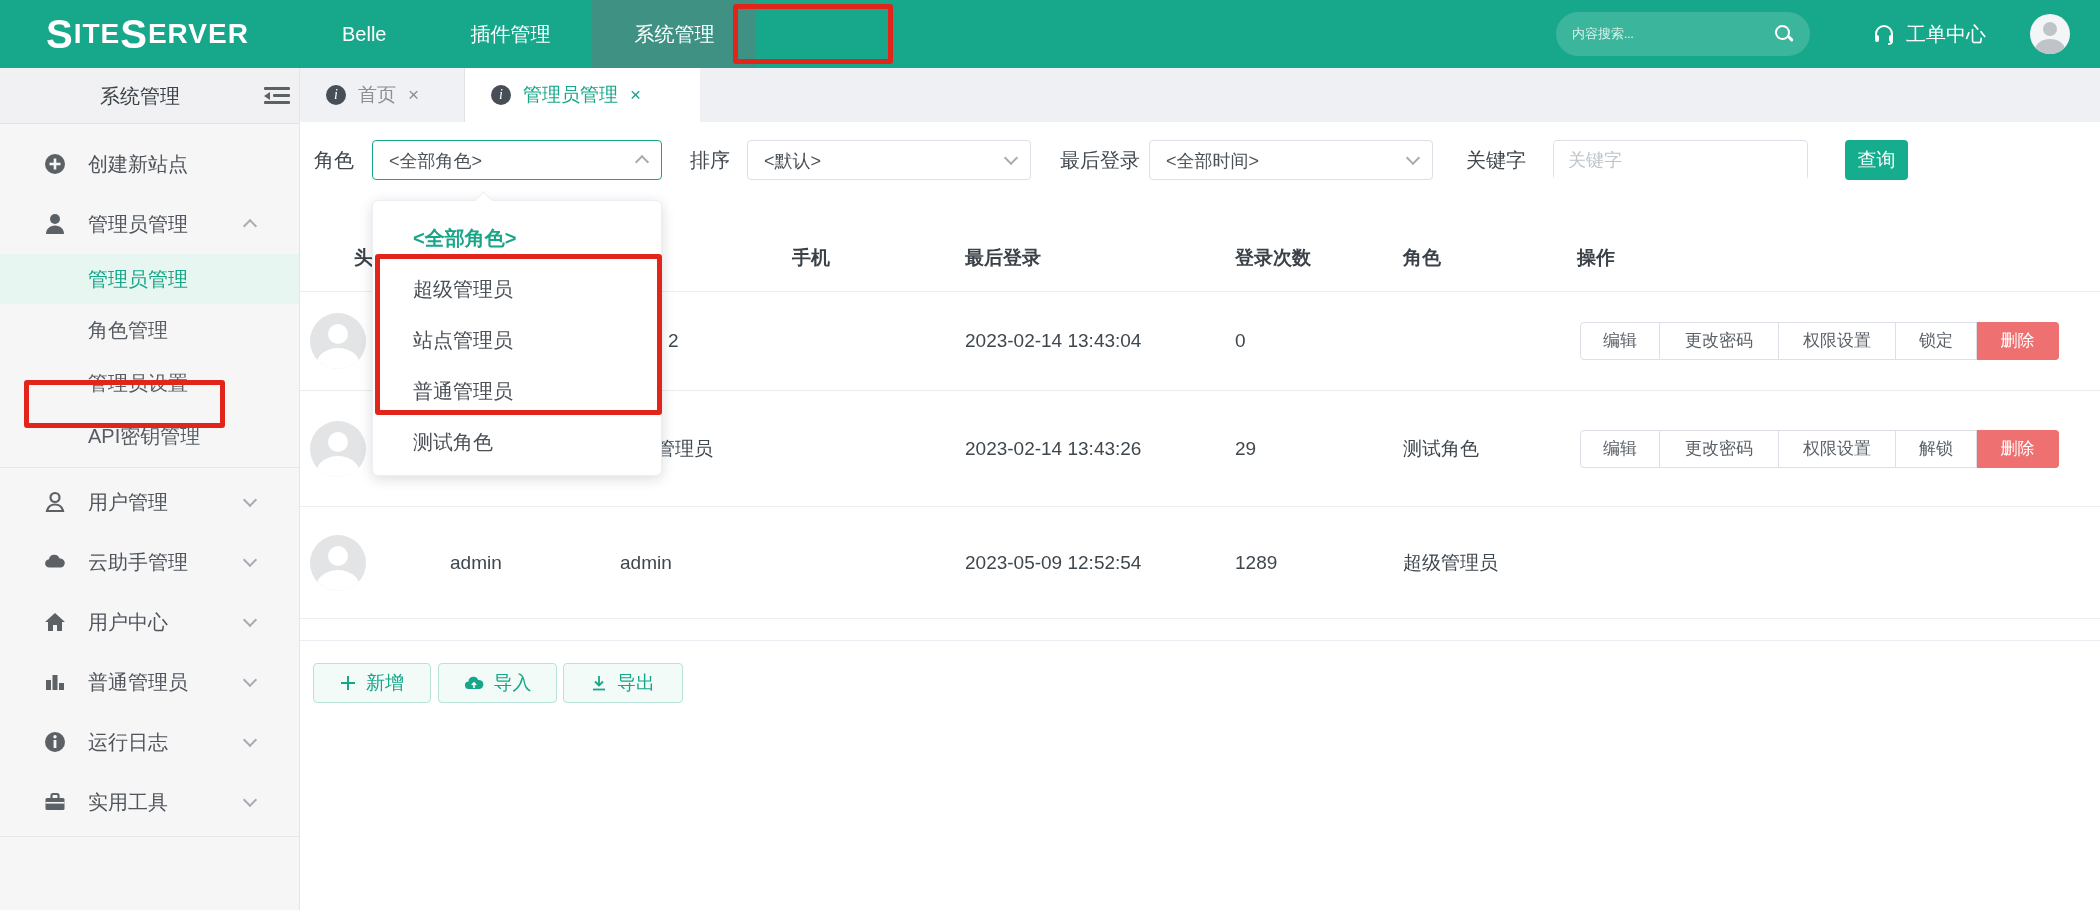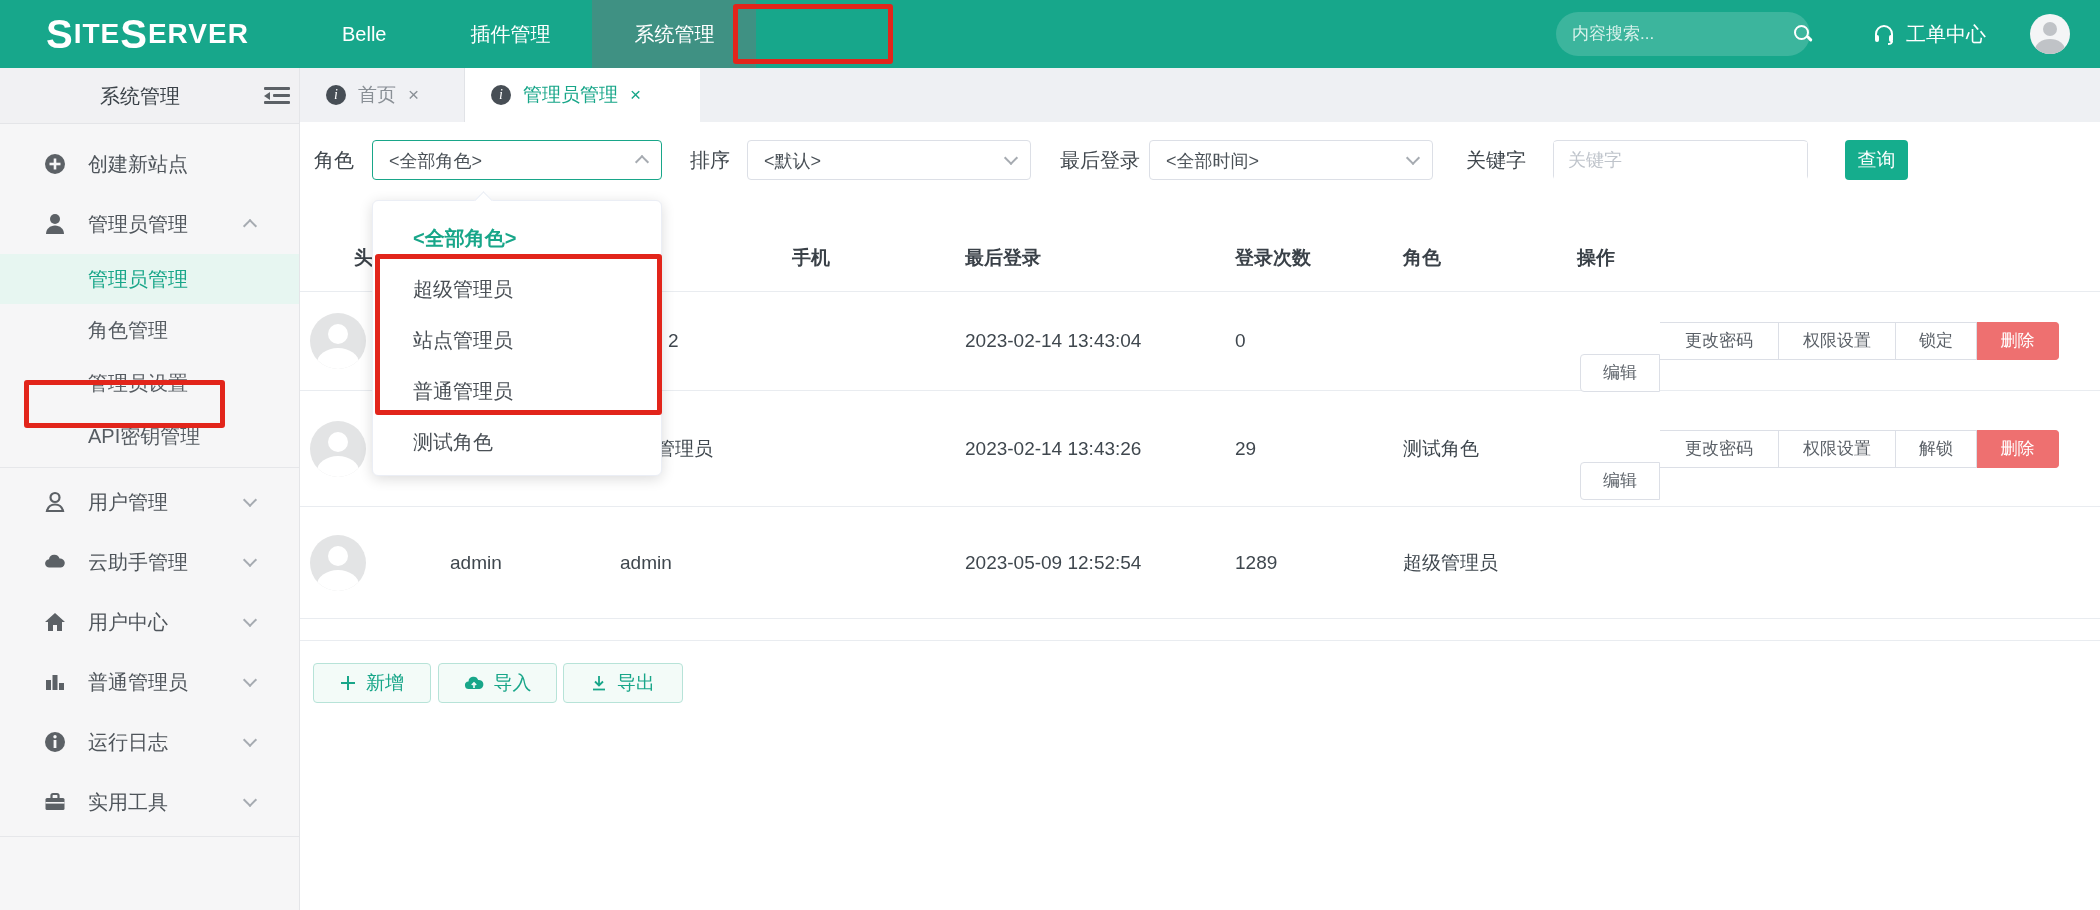--- a/index.html
+++ b/index.html
@@ -9,21 +9,21 @@
 
   
   .navbar { position:absolute; left:0; top:0; width:2100px; height:68px; background:#17a78b; z-index:20; }
   .logo { position:absolute; left:46px; top:0; height:68px; display:flex; align-items:center; color:#fff; letter-spacing:1px; cursor:pointer; }
   .logo .big { font-size:40px; font-weight:bold; }
   .logo .small { font-size:28px; font-weight:bold; }
   .nav-menu { position:absolute; left:300px; top:0; height:68px; display:flex; align-items:stretch; }
   .nav-item { display:flex; align-items:center; padding:0 42px; color:#fff; font-size:20px; cursor:pointer; }
   .nav-item.active { background:#3f9183; }
   .nav-search { position:absolute; left:1556px; top:12px; width:254px; height:44px; background:rgba(255,255,255,0.16); border-radius:22px; display:flex; align-items:center; padding:0 16px; }
-  .nav-search input { flex:1; background:transparent; border:none; outline:none; color:#eafaf6; font-size:17px; font-family:Liberation Sans, sans-serif; }
+  .nav-search input { flex:1; background:transparent; border:none; outline:none; color:#eafaf6; font-size:13px; font-family:Liberation Serif, serif; }
   .nav-search input::placeholder { color:#d9f2ec; }
   .mag-icon { position:relative; width:20px; height:20px; }
   .mag-icon::before { content:""; position:absolute; left:1px; top:1px; width:11px; height:11px; border:2.5px solid #fff; border-radius:50%; }
   .mag-icon::after { content:""; position:absolute; left:13px; top:13px; width:7px; height:2.5px; background:#fff; transform:rotate(45deg); border-radius:2px; }
   .ticket { position:absolute; left:1872px; top:0; height:68px; display:flex; align-items:center; gap:10px; color:#fff; font-size:20px; cursor:pointer; }
   .nav-avatar { position:absolute; left:2030px; top:14px; width:40px; height:40px; border-radius:50%; background:#f4f5f6; overflow:hidden; cursor:pointer; }
   .nav-avatar::before { content:""; position:absolute; left:13px; top:8px; width:14px; height:14px; border-radius:50%; background:#c0c3c7; }
   .nav-avatar::after { content:""; position:absolute; left:5px; top:25px; width:30px; height:22px; border-radius:50%; background:#c0c3c7; }
 
   
@@ -72,21 +72,21 @@
   .t-header { position:absolute; left:0; top:103px; width:1800px; height:67px; border-bottom:1px solid #e9ecf0; }
   .t-header .th { position:absolute; top:50%; transform:translateY(-50%); font-size:19px; font-weight:bold; color:#3a4148; }
   .t-row { position:absolute; left:0; width:1800px; border-bottom:1px solid #e9ecf0; }
   .t-row .td { position:absolute; top:50%; transform:translateY(-50%); font-size:19px; color:#3f474e; }
   .row-avatar { position:absolute; left:10px; top:50%; transform:translateY(-50%); width:56px; height:56px; border-radius:50%; background:#e3e4e5; overflow:hidden; }
   .row-avatar::before { content:""; position:absolute; left:18px; top:11px; width:20px; height:20px; border-radius:50%; background:#fff; }
   .row-avatar::after { content:""; position:absolute; left:7px; top:35px; width:42px; height:30px; border-radius:50%; background:#fff; }
   .link { color:#18a689; cursor:pointer; }
   .ops { position:absolute; left:1280px; top:50%; transform:translateY(-50%); height:38px; display:flex; }
   .op-btn { height:38px; line-height:36px; text-align:center; background:#fff; border:1px solid #dcdfe6; border-left:none; font-size:17px; color:#5a6067; cursor:pointer; }
-  .op-btn:first-child { border-left:1px solid #dcdfe6; border-radius:4px 0 0 4px;margin-top:32px; }
+  .op-btn:first-child { border-left:1px solid #dcdfe6; border-radius:4px 0 0 4px; }
   .op-btn.danger { background:#ee7070; border-color:#ee7070; color:#fff; border-radius:0 4px 4px 0; }
   .extra-line { position:absolute; left:0; top:518px; width:1800px; height:1px; background:#e9ecf0; }
 
   
   .foot-btn { position:absolute; top:541px; height:40px; border:1px solid #b7e3d8; background:#f3fbf8; border-radius:4px; color:#18a689; font-size:19px; display:flex; align-items:center; justify-content:center; gap:10px; cursor:pointer; }
 
   
   .dropdown { position:absolute; left:372px; top:200px; width:290px; height:276px; background:#fff; border:1px solid #ebeef5; border-radius:6px; box-shadow:0 3px 14px rgba(0,0,0,0.14); z-index:50; }
   .dropdown::before { content:""; position:absolute; left:104px; top:-7px; width:12px; height:12px; background:#fff; border-left:1px solid #ebeef5; border-top:1px solid #ebeef5; transform:rotate(45deg); }
   .dd-list { padding-top:12px; }

